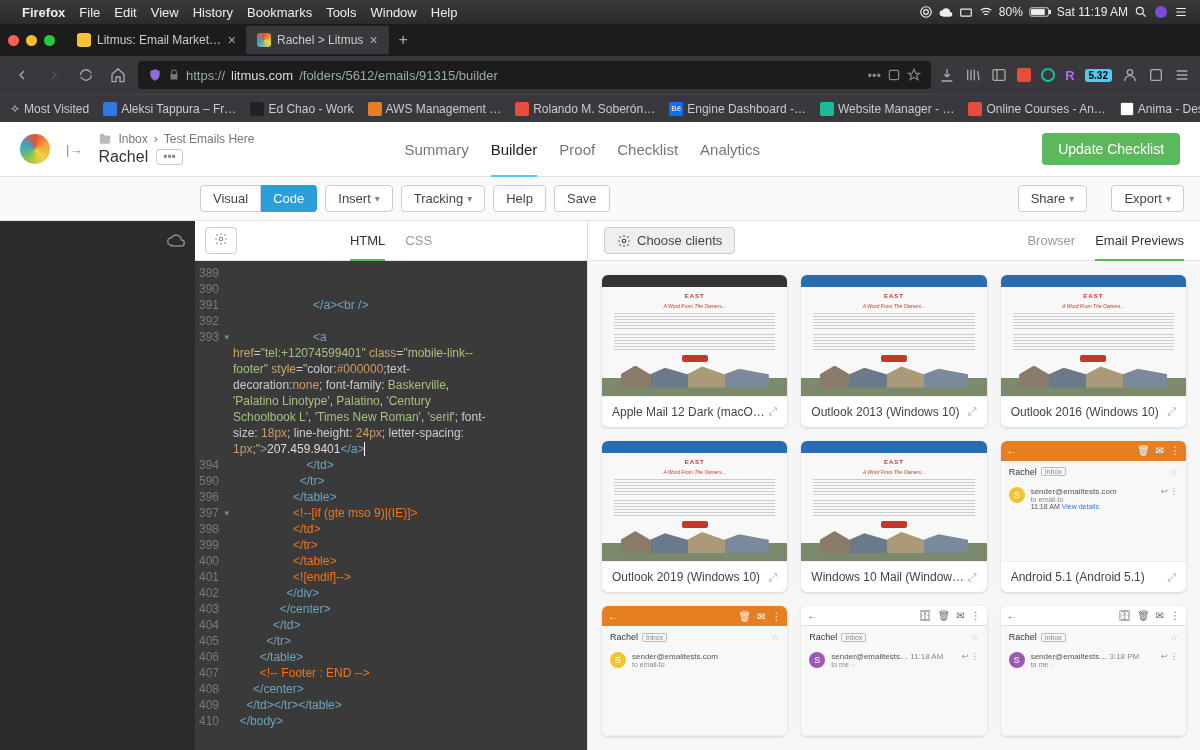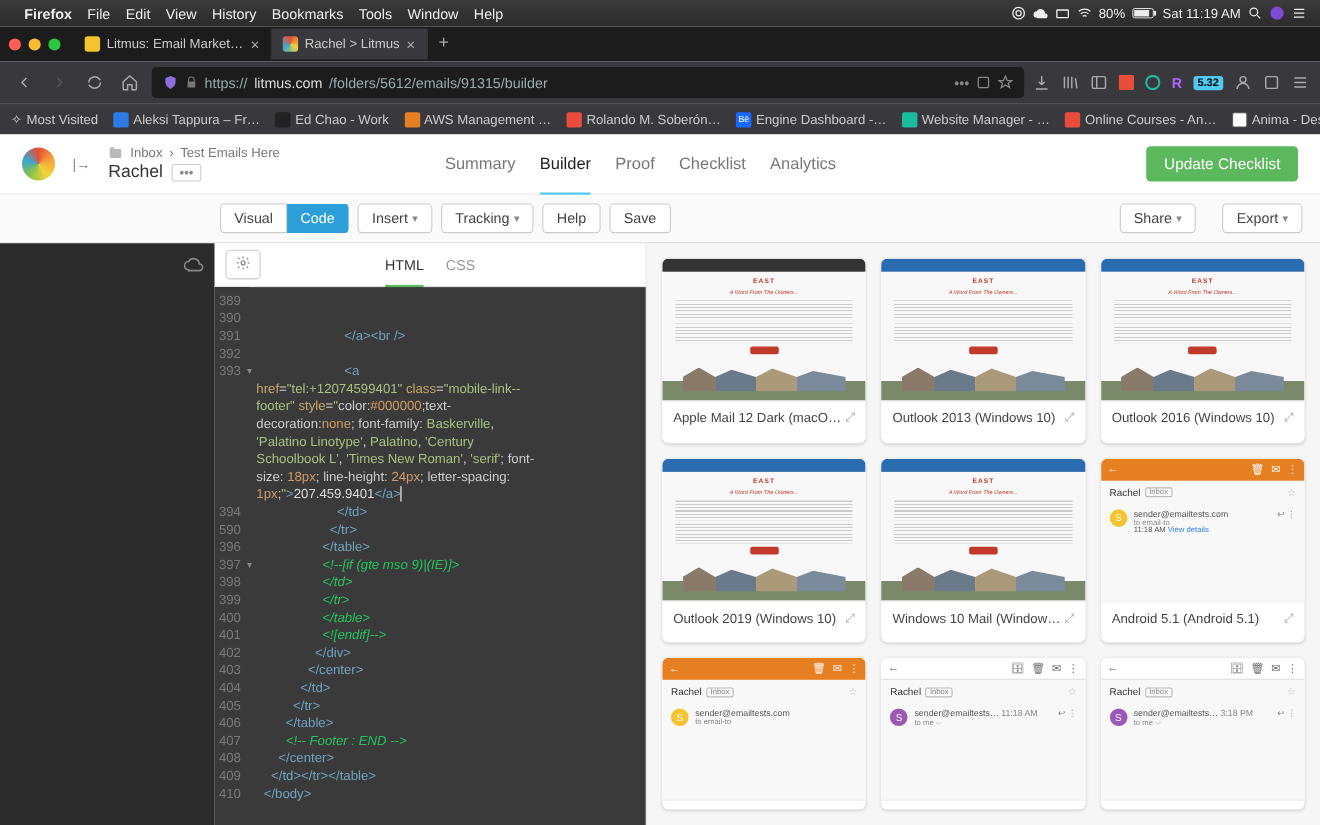--- a/index.html
+++ b/index.html
@@ -78,21 +78,21 @@
 .line-nums { background: #3a3a3a; color: #7a7a7a; padding: 4px 8px 4px 4px; text-align: right; user-select: none; }
 .line-nums div { height: 16px; position: relative; }
 .line-nums .fold { position: absolute; right: -10px; color: #888; font-size: 9px; }
 .code-lines { padding: 4px 6px; color: #ccc; flex: 1; white-space: pre; overflow: hidden; }
 .code-lines div { height: 16px; }
 .c-tag { color: #6fa3bf; }
 .c-attr { color: #c9a86a; }
 .c-str { color: #a8c080; }
 .c-prop { color: #ccc; }
 .c-val { color: #d19a66; }
-.c-cmt { color: #22c55e; font-style: italic; }
+.c-cmt { color: #f97316; }
 .c-txt { color: #ddd; }
 .cursor { border-left: 1px solid #fff; animation: blink 1s infinite; }
 @keyframes blink { 50% { opacity: 0; } }
 
 .status-bar { height: 22px; background: #5a5a5a; color: #ddd; font-size: 11px; display: flex; align-items: center; padding: 0 10px; }
 .status-bar .warn { margin-left: auto; color: #f3b04a; display: flex; align-items: center; gap: 4px; }
 
 .preview-pane { flex: 1; display: flex; flex-direction: column; background: #fff; }
 .preview-header { height: 40px; border-bottom: 1px solid #e3e3e3; display: flex; align-items: center; padding: 0 16px; }
 .choose-btn { border: 1px solid #ccc; border-radius: 4px; padding: 5px 12px; display: flex; align-items: center; gap: 6px; color: #444; font-size: 13px; }
@@ -408,20 +408,33 @@
             <div>407</div>
             <div>408</div>
             <div>409</div>
             <div>410</div>
           </div>
         <div class="code-lines" id="code-lines"><div>&nbsp;</div><div>&nbsp;</div><div>                        <span class="c-tag">&lt;/a&gt;</span><span class="c-tag">&lt;br /&gt;</span></div><div>&nbsp;</div><div>                        <span class="c-tag">&lt;a</span> </div><div><span class="c-attr">href</span>=<span class="c-str">"tel:+12074599401"</span> <span class="c-attr">class</span>=<span class="c-str">"mobile-link--</span></div><div><span class="c-str">footer"</span> <span class="c-attr">style</span>=<span class="c-str">"</span><span class="c-prop">color:</span><span class="c-val">#000000</span>;<span class="c-prop">text-</span></div><div><span class="c-prop">decoration:</span><span class="c-val">none</span>; <span class="c-prop">font-family:</span> <span class="c-str">Baskerville</span>, </div><div><span class="c-str">'Palatino Linotype'</span>, <span class="c-str">Palatino</span>, <span class="c-str">'Century </span></div><div><span class="c-str">Schoolbook L'</span>, <span class="c-str">'Times New Roman'</span>, <span class="c-str">'serif'</span>; <span class="c-prop">font-</span></div><div><span class="c-prop">size:</span> <span class="c-val">18px</span>; <span class="c-prop">line-height:</span> <span class="c-val">24px</span>; <span class="c-prop">letter-spacing:</span> </div><div><span class="c-val">1px</span>;<span class="c-str">"</span><span class="c-tag">&gt;</span><span class="c-txt">207.459.9401</span><span class="c-tag">&lt;/a&gt;</span><span class="cursor"></span></div><div>                      <span class="c-tag">&lt;/td&gt;</span></div><div>                    <span class="c-tag">&lt;/tr&gt;</span></div><div>                  <span class="c-tag">&lt;/table&gt;</span></div><div>                  <span class="c-cmt">&lt;!--[if (gte mso 9)|(IE)]&gt;</span></div><div>                  <span class="c-cmt">&lt;/td&gt;</span></div><div>                  <span class="c-cmt">&lt;/tr&gt;</span></div><div>                  <span class="c-cmt">&lt;/table&gt;</span></div><div>                  <span class="c-cmt">&lt;![endif]--&gt;</span></div><div>                <span class="c-tag">&lt;/div&gt;</span></div><div>              <span class="c-tag">&lt;/center&gt;</span></div><div>            <span class="c-tag">&lt;/td&gt;</span></div><div>          <span class="c-tag">&lt;/tr&gt;</span></div><div>        <span class="c-tag">&lt;/table&gt;</span></div><div>        <span class="c-cmt">&lt;!-- Footer : END --&gt;</span></div><div>      <span class="c-tag">&lt;/center&gt;</span></div><div>    <span class="c-tag">&lt;/td&gt;&lt;/tr&gt;&lt;/table&gt;</span></div><div>  <span class="c-tag">&lt;/body&gt;</span></div></div>
       </div>
     </div>
 
     <div class="preview-pane">
+      <div class="preview-header">
+        <button class="choose-btn">
+          <svg width="14" height="14" viewBox="0 0 24 24" fill="none" stroke="currentColor" stroke-width="2">
+              <circle cx="12" cy="12" r="3"></circle>
+              <path d="M12 2v3m0 14v3M4.2 4.2l2.1 2.1m11.4 11.4l2.1 2.1M2 12h3m14 0h3M4.2 19.8l2.1-2.1m11.4-11.4l2.1-2.1"></path>
+            </svg>
+          <span>Choose clients</span>
+        </button>
+        <div class="preview-tabs">
+          <span class="ptab">Browser</span>
+          <span class="ptab active">Email Previews</span>
+        </div>
+      </div>
       <div class="preview-grid" id="preview-grid">
           <div class="preview-card">
             <div class="thumb">
               <div class="chrome-bar dark"></div>
     <div class="email-body"><div class="brand">EAST</div>
     <div class="headline">A Word From The Owners...</div>
     <div class="para"></div><div class="para"></div><span class="cta"></span></div>
     <div class="houses"></div>
             </div>
             <div class="card-footer">

